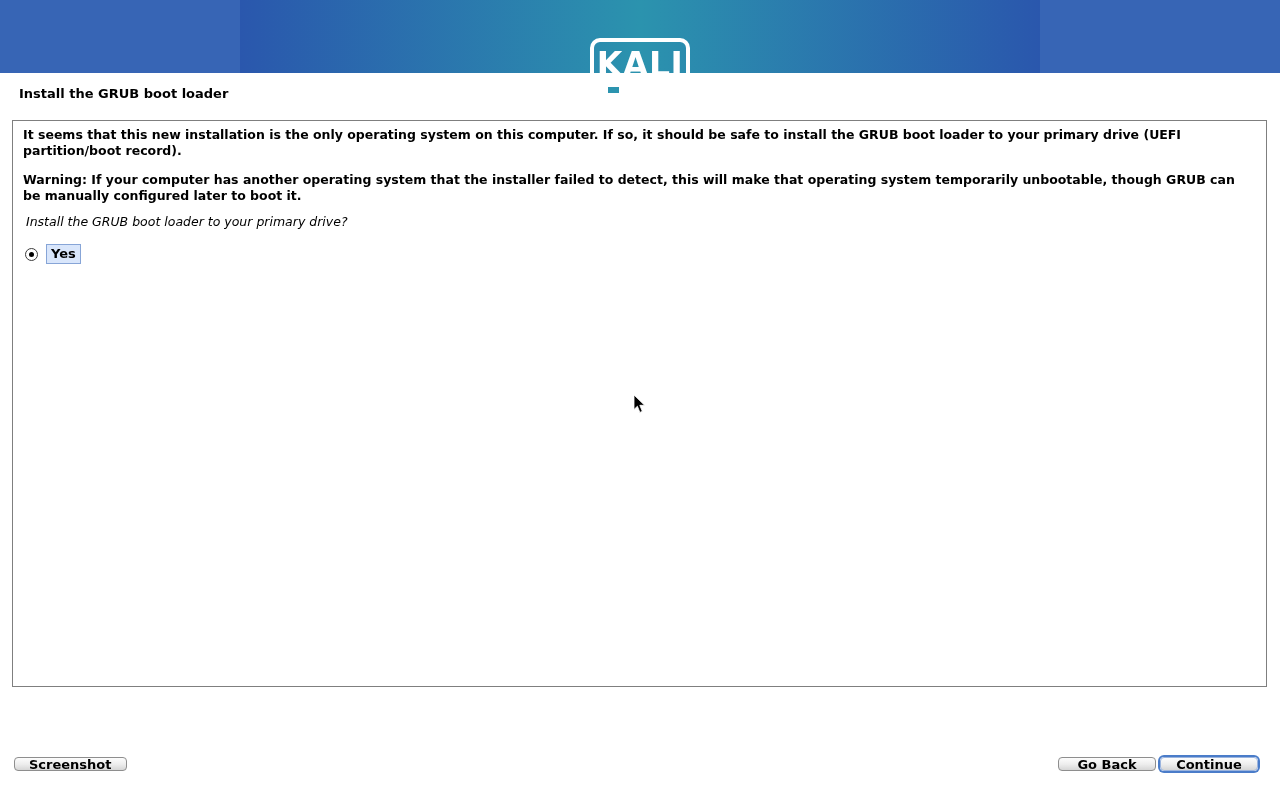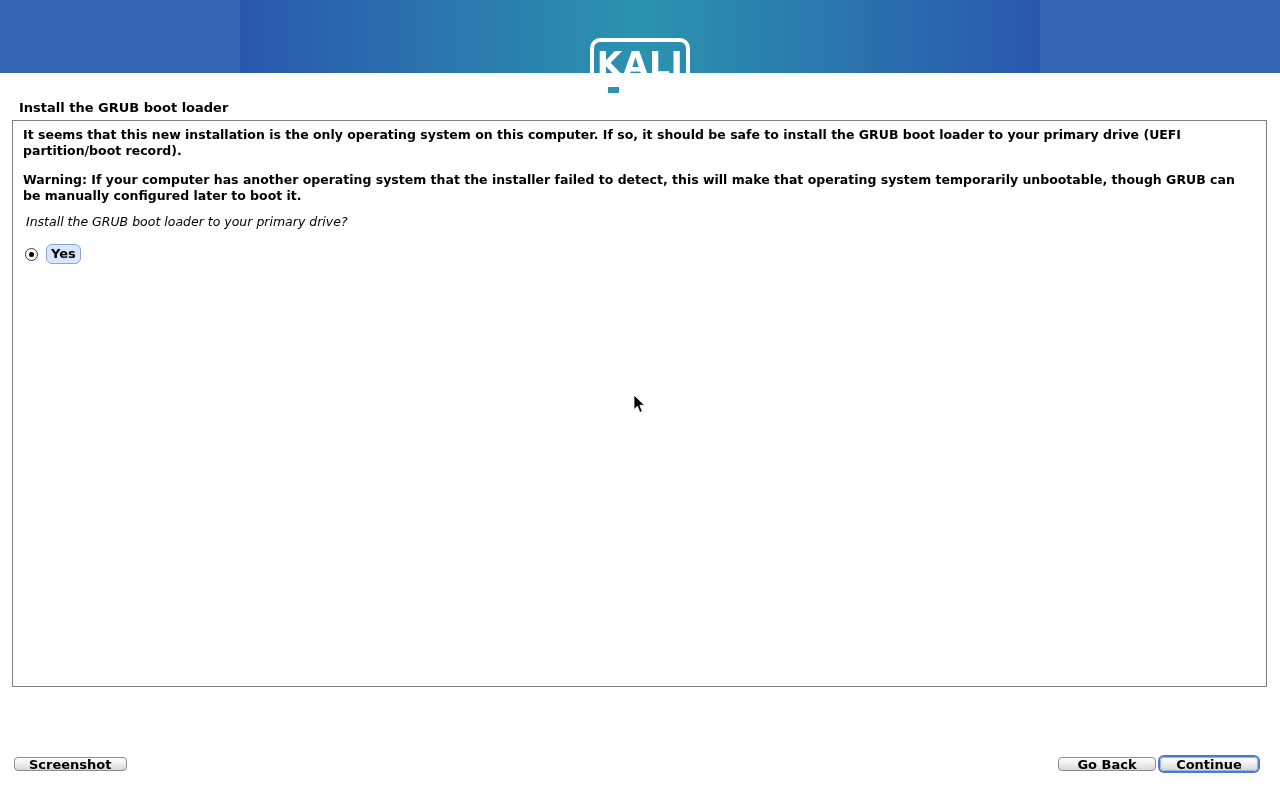--- a/index.html
+++ b/index.html
@@ -38,21 +38,21 @@
   .kali-logo-text {
     color: #ffffff;
     font-size: 33px;
     font-weight: bold;
     letter-spacing: 0.5px;
     line-height: 1;
     margin-top: -2px;
   }
   
   .page-title {
-    position: absolute; left: 19px; top: 100px;
+    position: absolute; left: 19px; top: 86px;
     font-size: 13px; font-weight: bold;
   }
   
   .main-frame {
     position: absolute; left: 12px; top: 120px;
     width: 1255px; height: 567px;
     border: 1px solid #7f7f7f;
     background: #ffffff;
     padding: 6px 10px;
   }
@@ -95,21 +95,21 @@
   }
   .radio-label {
     margin-left: 10px;
     font-size: 13px;
     font-weight: bold;
     line-height: 16px;
   }
   .radio-label.focused {
     background: #d9e6fb;
     border: 1px solid #87a5d7;
-    border-radius: 6px;
+    border-radius: 0;
     padding: 1px 4px;
     margin-left: 8px;
   }
   
   .btn {
     position: absolute;
     height: 14px;
     min-width: 98px;
     padding: 0 14px;
     font-family: "DejaVu Sans", "Liberation Sans", sans-serif;

